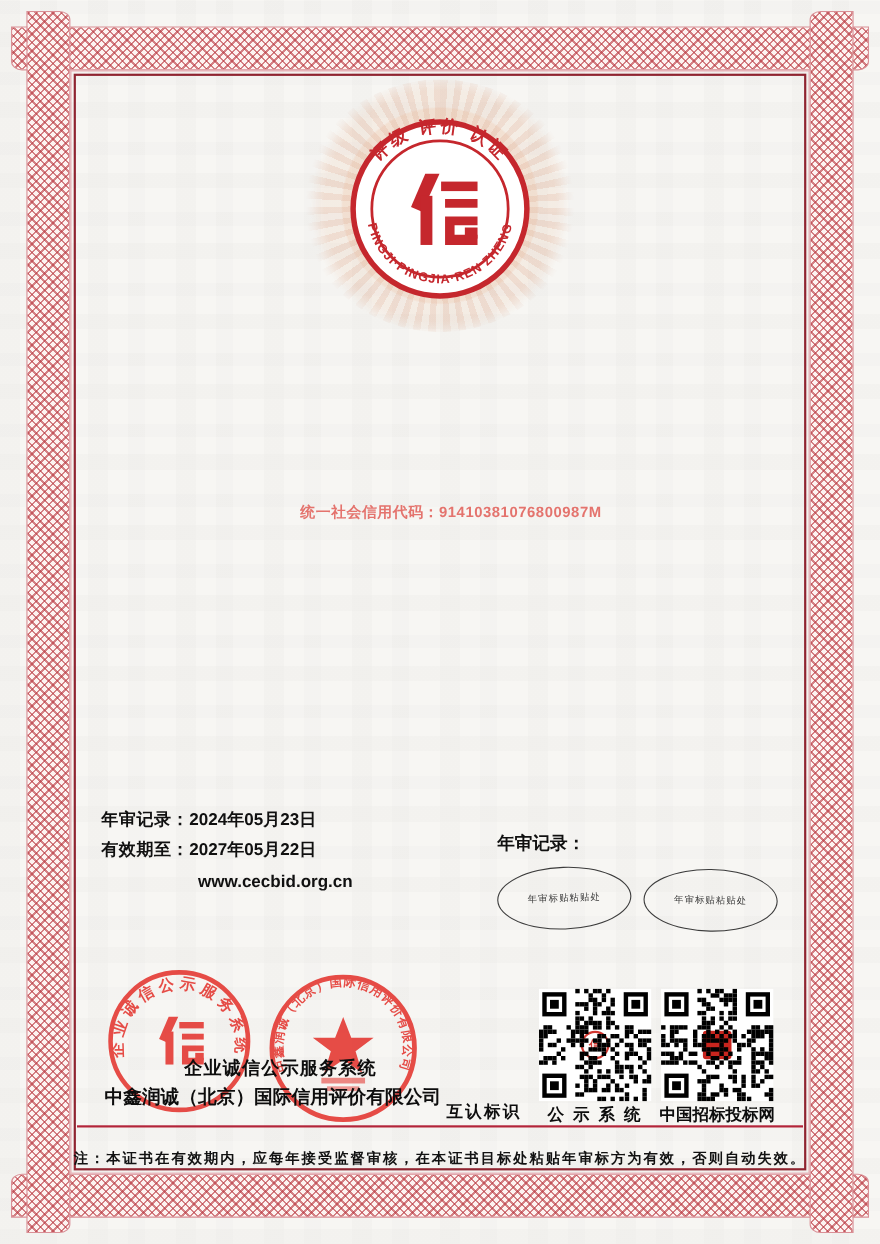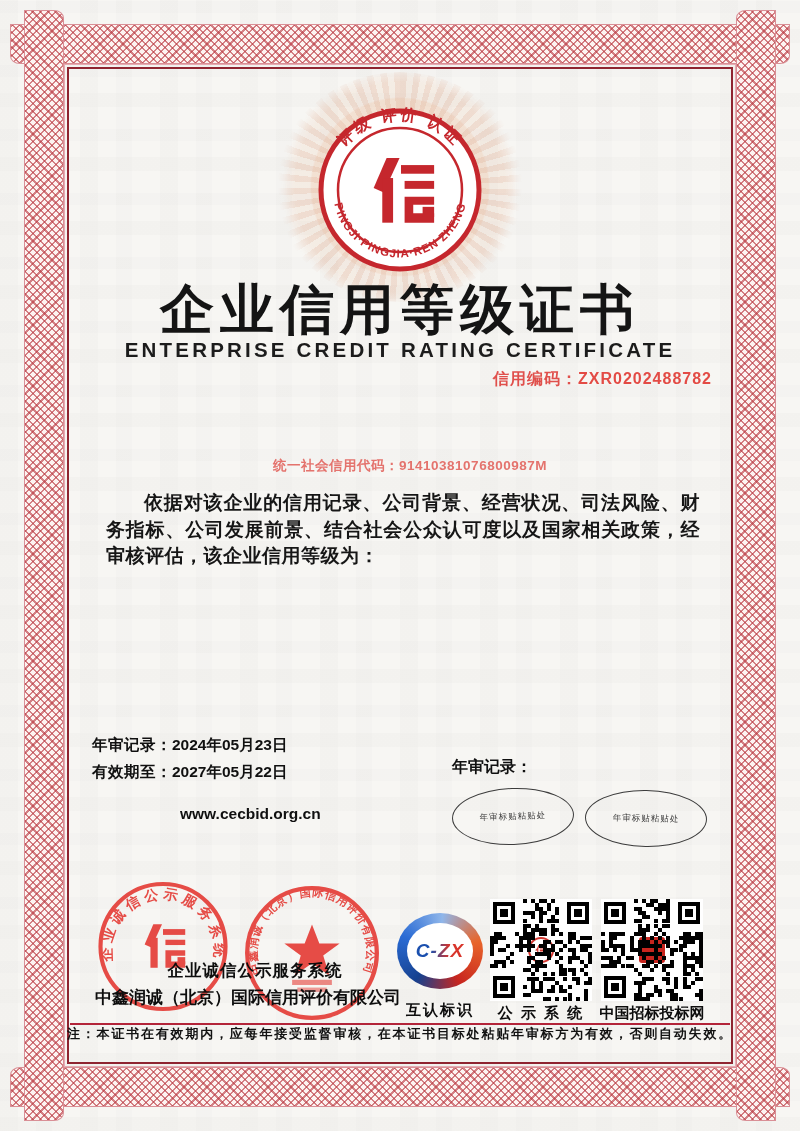--- a/index.html
+++ b/index.html
@@ -38,21 +38,21 @@
   .credit-code{position:absolute;right:88px;top:369px;font-size:16px;font-weight:700;color:#e0504c;letter-spacing:1px;}
   .credit-code .val{color:#e34b45;font-family:"Liberation Sans",sans-serif;}
   .company{position:absolute;left:0;right:0;top:418px;text-align:center;font-size:31px;font-weight:700;color:#111;letter-spacing:2px;font-family:"Liberation Serif",serif;}
   .uscc{position:absolute;left:0;right:0;top:457px;text-align:center;font-size:13.5px;font-weight:700;color:#e4736d;letter-spacing:.5px;padding-left:20px;}
   .para{position:absolute;left:106px;top:490px;width:594px;font-size:19px;line-height:26.5px;font-weight:700;color:#161616;font-family:"Liberation Serif",serif;text-align:justify;text-indent:2em;letter-spacing:.5px;}
   .rating{position:absolute;left:0;right:0;top:584px;text-align:center;font-size:86px;font-weight:900;color:#d1281d;font-family:"Liberation Serif",serif;letter-spacing:2px;}
   
   .details{position:absolute;left:92px;top:735px;}
   .drow{height:27px;font-size:15.5px;font-weight:700;color:#101010;white-space:nowrap;}
   .drow .lbl{letter-spacing:.5px;}
-  .drow.url2{padding-left:88px;margin-top:16px;text-align:center;}
+  .drow.url2{padding-left:88px;margin-top:4px;text-align:center;}
   
   .ar-label{position:absolute;left:452px;top:757px;font-size:16px;font-weight:700;color:#101010;}
   .oval{position:absolute;border:1.5px solid #3c3c3c;border-radius:50%;display:flex;align-items:center;justify-content:center;}
   .oval span{font-size:8.5px;color:#3a3a3a;letter-spacing:1px;font-family:"Liberation Serif",serif;}
   .oval1{left:452px;top:788px;width:120px;height:55px;transform:rotate(-2deg);}
   .oval2{left:585px;top:790px;width:120px;height:55px;transform:rotate(1deg);}
   
   .seal{position:absolute;opacity:.88;}
   .seal1{left:82px;top:879px;}
   .seal2{left:231px;top:883px;}
@@ -71,21 +71,21 @@
   .qr i{position:absolute;background:#000;display:block;}
   .finder{position:absolute;width:22px;height:22px;border:4px solid #000;box-sizing:border-box;background:#fff;}
   .finder::after{content:"";position:absolute;inset:3px;background:#000;}
   .f-tl{left:3px;top:3px;} .f-tr{right:3px;top:3px;} .f-bl{left:3px;bottom:3px;}
   .qr-badge{position:absolute;left:50%;top:50%;transform:translate(-50%,-50%);width:22px;height:22px;background:#fff;border-radius:50%;border:2px solid #d23730;color:#d23730;font-size:11px;font-weight:900;display:flex;align-items:center;justify-content:center;}
   .qr-badge.square{border-radius:3px;background:#c8251e;border-color:#c8251e;color:#fff;font-size:9px;}
   .qr-label{position:absolute;top:1004px;text-align:center;font-size:15px;font-weight:700;color:#0d0d0d;}
   .qr1-label{left:478px;width:126px;letter-spacing:2px;}
   .qr2-label{left:596px;width:112px;}
   
-  .note{position:absolute;left:70px;right:70px;top:1023px;height:37px;border-top:2px solid #b32439;display:flex;align-items:flex-start;justify-content:center;}
+  .note{position:absolute;left:70px;right:70px;top:1023px;height:37px;border-top:2px solid #b32439;display:flex;align-items:flex-end;justify-content:center;}
   .note span{font-size:13px;font-weight:700;color:#121212;letter-spacing:1.8px;font-family:"Liberation Serif",serif;white-space:nowrap;}
   svg text{font-family:"Liberation Sans",sans-serif;}
 </style>
 </head>
 <body>
 
 <div class="page">
   <div class="watermark"></div>
 
   <div class="band band-top"></div>
@@ -117,31 +117,25 @@
       </defs>
       <text font-size="16" font-weight="bold" fill="#c5272d" letter-spacing="3">
         <textPath href="#arcTop" xlink:href="#arcTop" startOffset="50%" text-anchor="middle">评级 评价 认证</textPath>
       </text>
       <text font-size="11.5" font-weight="bold" fill="#c5272d" letter-spacing="1">
         <textPath href="#arcBot" xlink:href="#arcBot" startOffset="50%" text-anchor="middle">PINGJI·PINGJIA·REN ZHENG</textPath>
       </text>
       <use href="#xin" xlink:href="#xin" x="78" y="55" width="72" height="72" color="#c5272d"></use>
     </svg>
 
-    <div class="title">企业信用等级证书</div>
-    <div class="subtitle">ENTERPRISE CREDIT RATING CERTIFICATE</div>
-    <div class="credit-code">
-      <span class="lbl">信用编码：</span><span class="val">ZXR0202488782</span>
-    </div>
 
     <div class="uscc">
       <span>统一社会信用代码：</span><span>91410381076800987M</span>
     </div>
 
-    <div class="para">依据对该企业的信用记录、公司背景、经营状况、司法风险、财务指标、公司发展前景、结合社会公众认可度以及国家相关政策，经审核评估，该企业信用等级为：</div>
 
 
     <div class="details">
       <div class="drow"><span class="lbl">年审记录：</span><span class="val">2024年05月23日</span></div>
       <div class="drow"><span class="lbl">有效期至：</span><span class="val">2027年05月22日</span></div>
       <div class="drow url2"><span class="val">www.cecbid.org.cn</span></div>
     </div>
 
     <div class="ar-label">年审记录：</div>
     <div class="oval oval1">
@@ -171,25 +165,20 @@
           <path id="s2arc" d="M 26,112 A 64,64 0 1 1 136,112"></path>
         </defs>
       <text font-size="13" font-weight="bold" fill="#e4352f" letter-spacing="1">
         <textPath href="#s2arc" xlink:href="#s2arc" startOffset="50%" text-anchor="middle">中鑫润诚（北京）国际信用评价有限公司</textPath>
       </text>
       <polygon fill="#e4352f" points="81,48 89.5,70 113,70 94,84 101,107 81,93 61,107 68,84 49,70 72.5,70"></polygon>
       <rect x="58" y="112" width="46" height="6" fill="#e4352f" opacity=".65"></rect>
       <rect x="64" y="121" width="34" height="5" fill="#e4352f" opacity=".55"></rect>
     </svg>
 
-    <div class="czx">
-      <div class="inner">
-          <span class="txt">C-ZX</span>
-        </div>
-    </div>
     <div class="czx-label">互认标识</div>
 
     <div class="qr qr1">
       <span class="finder f-tl"></span>
       <span class="finder f-tr"></span>
       <span class="finder f-bl"></span>
       <span class="qr-badge">信</span>
     <i style="left:32.6px;top:0.0px;width:4.1px;height:4.1px"></i>
         <i style="left:40.8px;top:0.0px;width:4.1px;height:4.1px"></i>
         <i style="left:49.0px;top:0.0px;width:4.1px;height:4.1px"></i>

